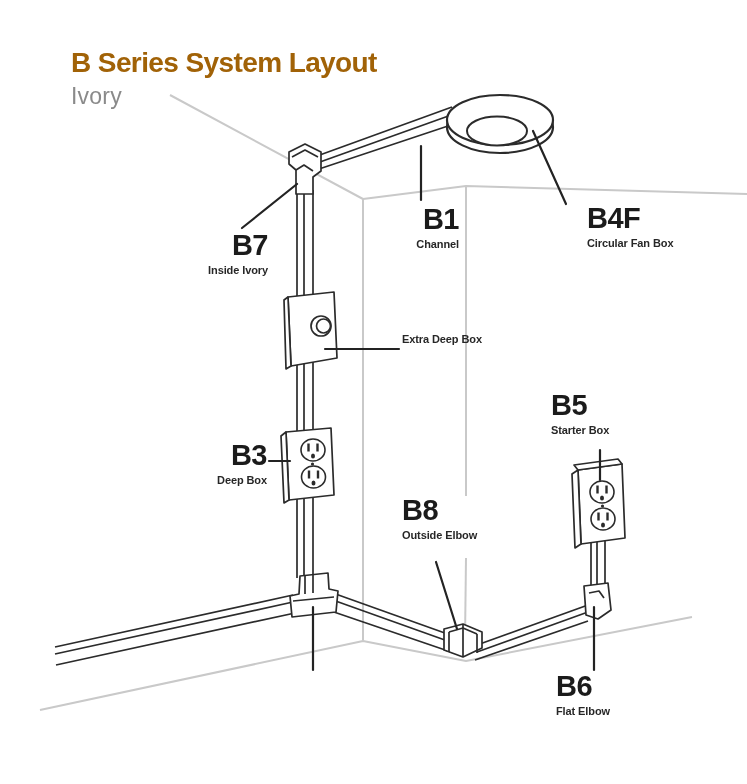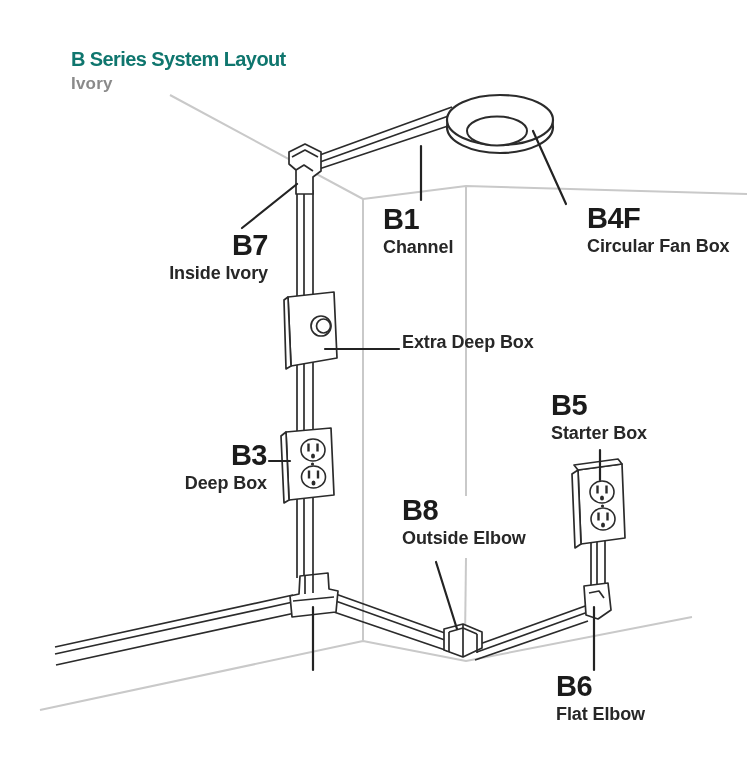--- a/index.html
+++ b/index.html
@@ -3,30 +3,30 @@
 <meta charset="utf-8">
 <style>
   html,body{margin:0;padding:0;background:#ffffff;}
   .stage{
     position:relative;width:747px;height:784px;background:#ffffff;overflow:hidden;
     font-family:"Liberation Sans","DejaVu Sans",sans-serif;
   }
   svg.art{position:absolute;left:0;top:0;}
   .hdr{position:absolute;left:71px;top:48px;}
   .hdr .title{
-    font-size:20px;font-weight:bold;color:#0f766e;letter-spacing:-0.6px;line-height:1.1;
+    font-size:28px;font-weight:bold;color:#a16207;letter-spacing:-0.6px;line-height:1.1;
   }
   .hdr .subtitle{
-    font-size:17px;font-weight:bold;color:#8a8a8a;letter-spacing:0.2px;margin-top:4px;
+    font-size:23px;font-weight:normal;color:#8a8a8a;letter-spacing:0.2px;margin-top:4px;
   }
   .label{position:absolute;color:#1b1b1b;text-align:left;}
   .label .part{font-weight:bold;font-size:29px;line-height:1;letter-spacing:-0.5px;}
-  .label .sub{font-weight:bold;font-size:18px;letter-spacing:-0.1px;margin-top:4px;color:#272727;line-height:1.1;}
+  .label .sub{font-weight:bold;font-size:11px;letter-spacing:-0.1px;margin-top:4px;color:#272727;line-height:1.1;}
   .lbl-b7{right:479px;top:231px;text-align:right;}
-  .lbl-b1{left:383px;top:205px;width:76px;text-align:left;}
+  .lbl-b1{left:383px;top:205px;width:76px;text-align:right;}
   .lbl-b4f{left:551px;top:204px;margin-left:36px;}
   .lbl-b35{left:402px;top:329px;}
   .lbl-b3{right:480px;top:441px;text-align:right;margin-left:28px;}
   .lbl-b5{left:551px;top:391px;}
   .lbl-b8{left:402px;top:496px;}
   .lbl-b16{left:261px;top:672px;}
   .lbl-b6{left:556px;top:672px;}
 </style>
 </head>
 <body>

